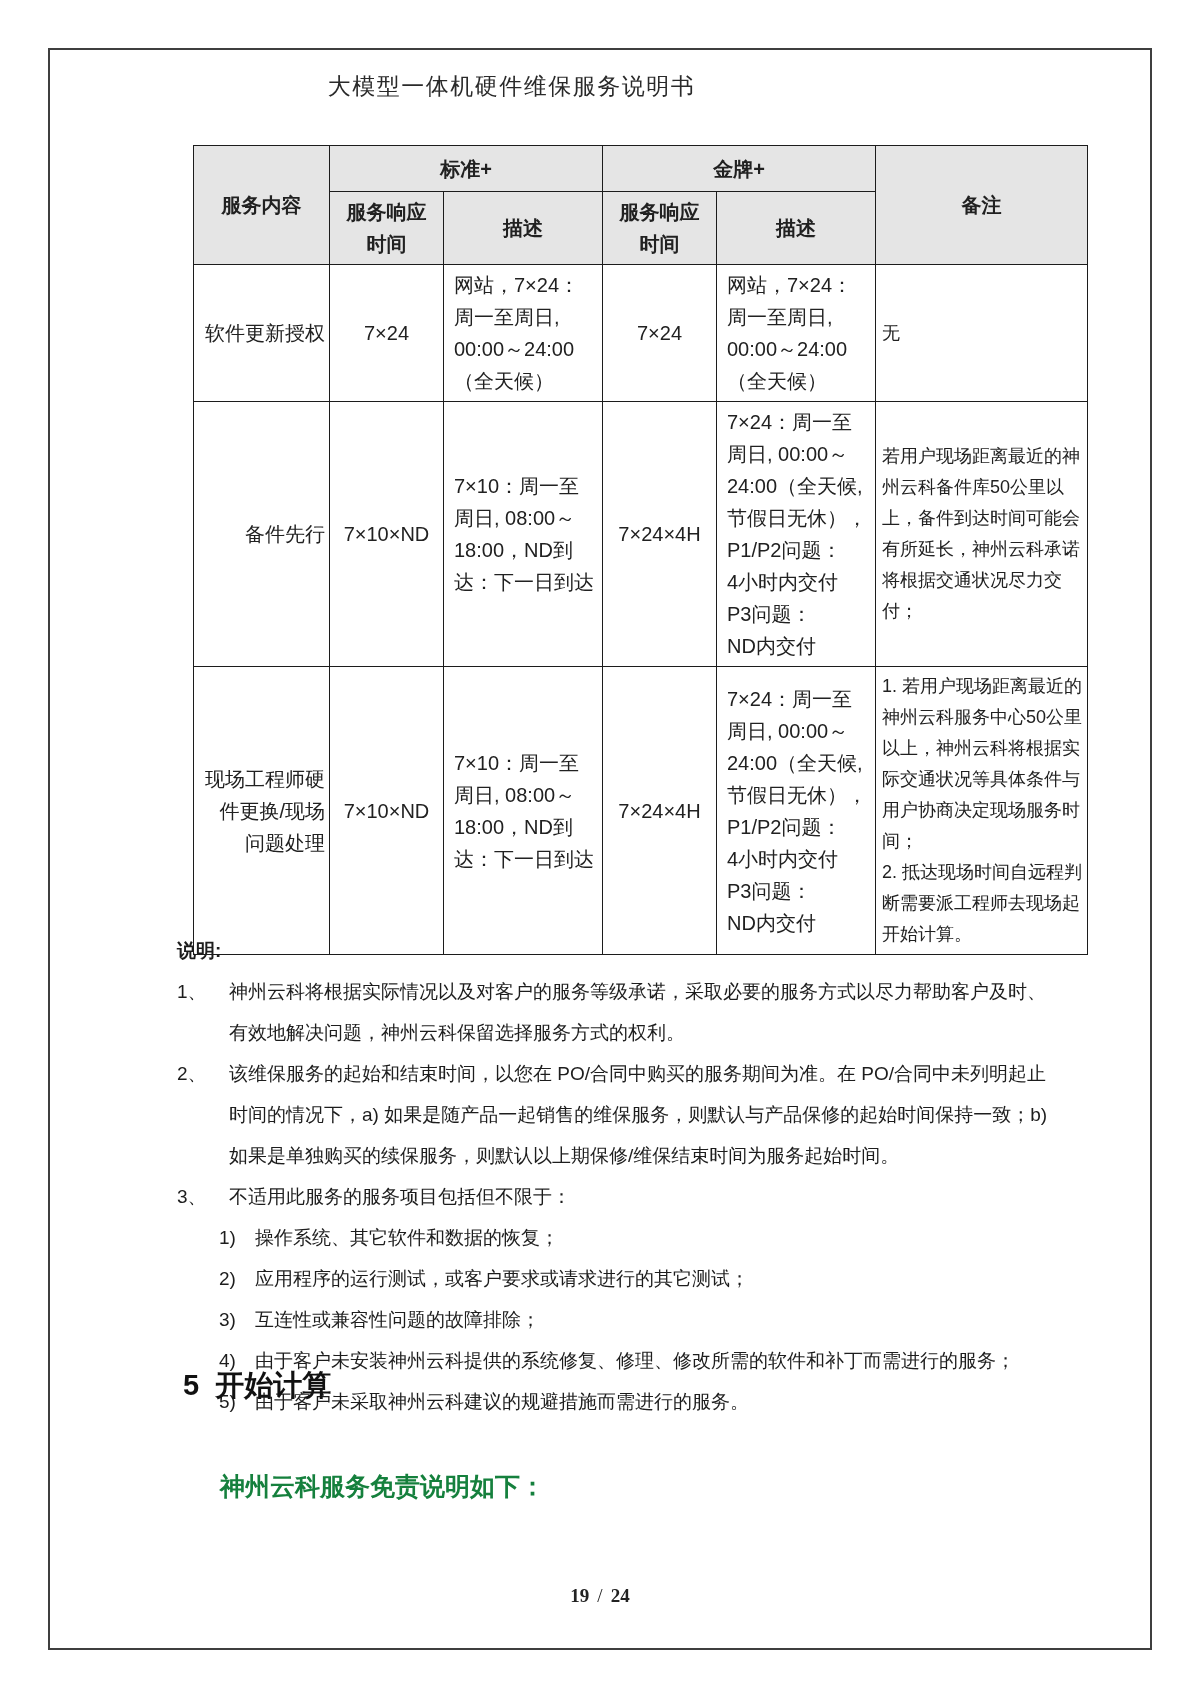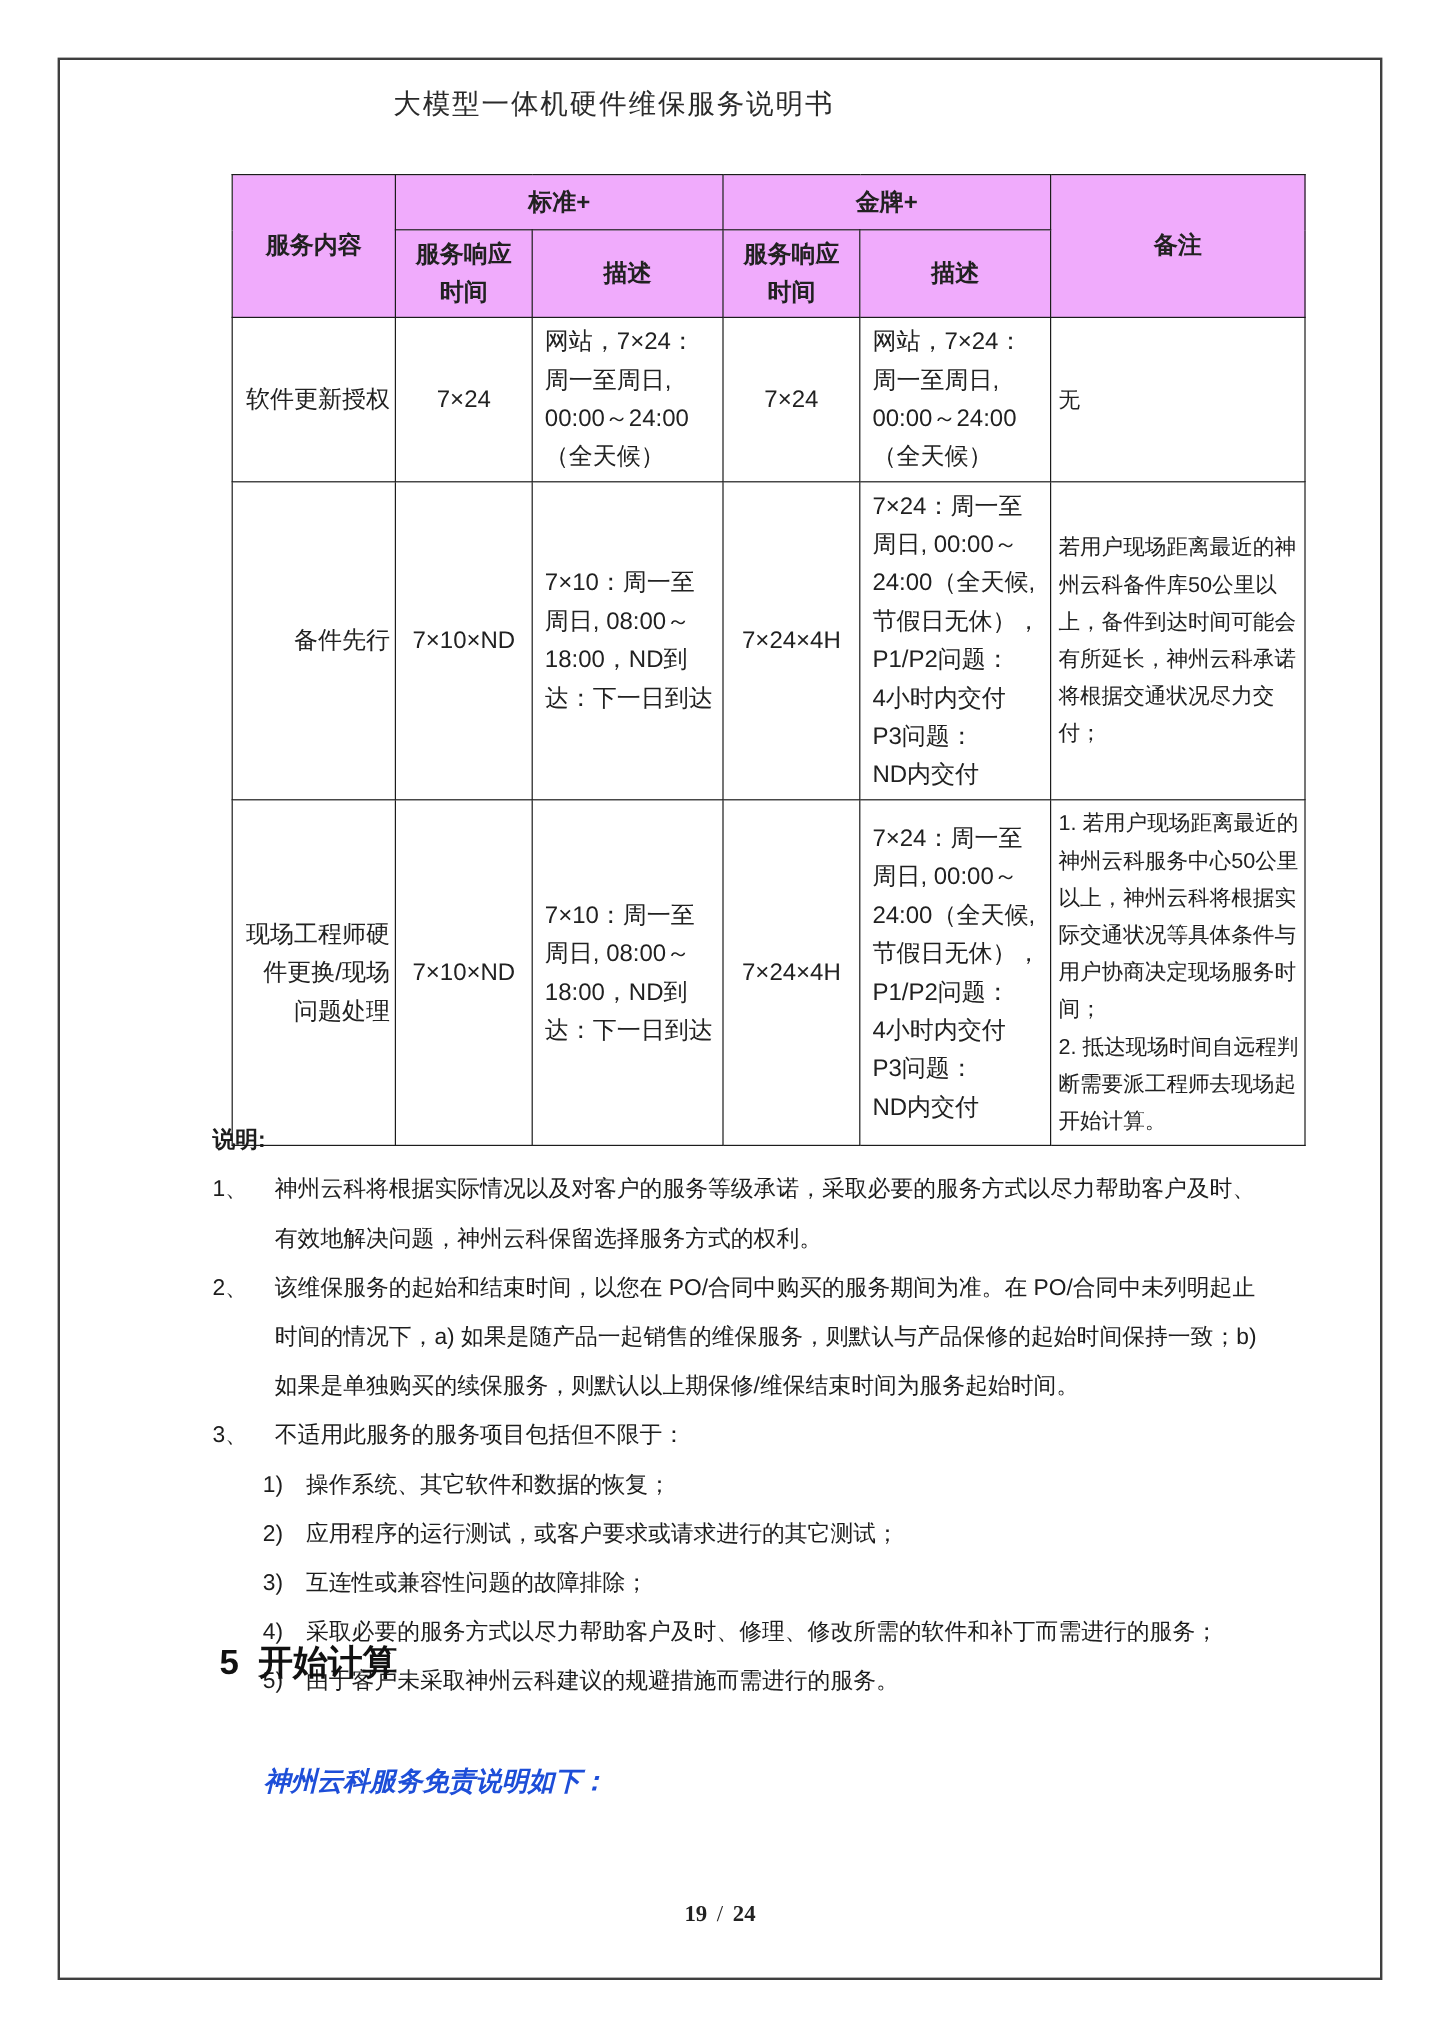--- a/index.html
+++ b/index.html
@@ -21,21 +21,21 @@
   table.svc-table{
     position:absolute;left:193px;top:145px;width:894px;
     border-collapse:collapse;table-layout:fixed;
     font-size:20px;color:#212121;
   }
   .svc-table th,.svc-table td{
     border:1.5px solid #1c1c1c;vertical-align:middle;box-sizing:border-box;
     line-height:32px;
   }
   .svc-table th{
-    background:#f0abfc;font-weight:bold;text-align:center;padding:2px 4px;
+    background:#e5e5e5;font-weight:bold;text-align:center;padding:2px 4px;
   }
   .svc-table thead tr.band1 th{height:46px;}
   .svc-table thead tr.band2 th{height:73px;}
   .svc-table .pre{white-space:pre-line;}
   .svc-table td.svc{text-align:right;padding:4px 4px 4px 8px;}
   .svc-table td.time{text-align:center;padding:4px 2px;margin-top:34px;}
   .svc-table td.desc{
     text-align:left;padding:4px 4px 4px 10px;white-space:pre-line;
   }
   .svc-table td.remark{
@@ -58,21 +58,21 @@
   .note-sub .note-num{flex:0 0 36px;}
   
   .section-heading{
     position:absolute;left:183px;top:1366px;
     font-size:29px;font-weight:bold;color:#111;
     display:flex;align-items:baseline;
   }
   .section-heading .sec-num{margin-right:16px;}
   .section-subtitle{
     position:absolute;left:220px;top:1470px;
-    font-size:22px;font-weight:bold;color:#1d4ed8;font-style:italic;
+    font-size:25px;font-weight:bold;color:#15803d;
   }
   
   .page-footer{
     position:absolute;left:0;top:1585px;width:1200px;text-align:center;
     font-family:Liberation Serif, serif;font-size:19px;font-weight:bold;color:#222;
   }
   .page-footer .sep{margin:0 8px;font-weight:normal;}
 </style>
 </head>
 <body>
@@ -194,21 +194,21 @@
   <div class="note-sub">
     <span class="note-num">2)</span>
     <span class="note-text">应用程序的运行测试，或客户要求或请求进行的其它测试；</span>
   </div>
   <div class="note-sub">
     <span class="note-num">3)</span>
     <span class="note-text">互连性或兼容性问题的故障排除；</span>
   </div>
   <div class="note-sub">
     <span class="note-num">4)</span>
-    <span class="note-text">采取必要的服务方式以尽力帮助客户及时、修理、修改所需的软件和补丁而需进行的服务；</span>
+    <span class="note-text">由于客户未安装神州云科提供的系统修复、修理、修改所需的软件和补丁而需进行的服务；</span>
   </div>
   <div class="note-sub">
     <span class="note-num">5)</span>
     <span class="note-text">由于客户未采取神州云科建议的规避措施而需进行的服务。</span>
   </div>
 </div>
 
 <div class="section-heading">
   <span class="sec-num">5</span>
   <span class="sec-title">开始计算</span>

